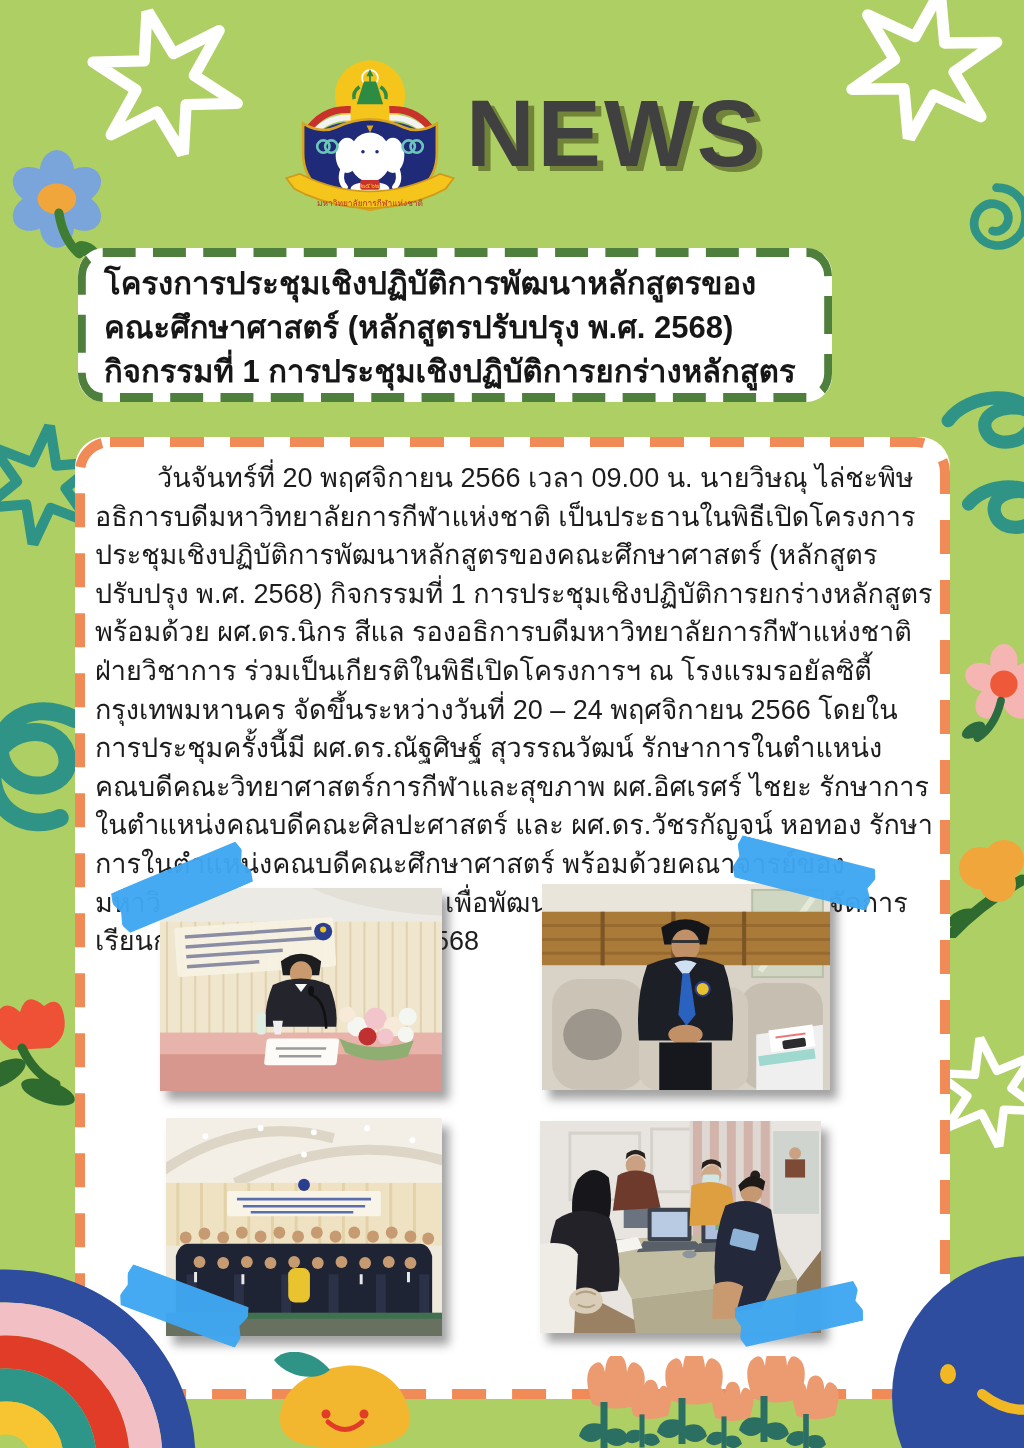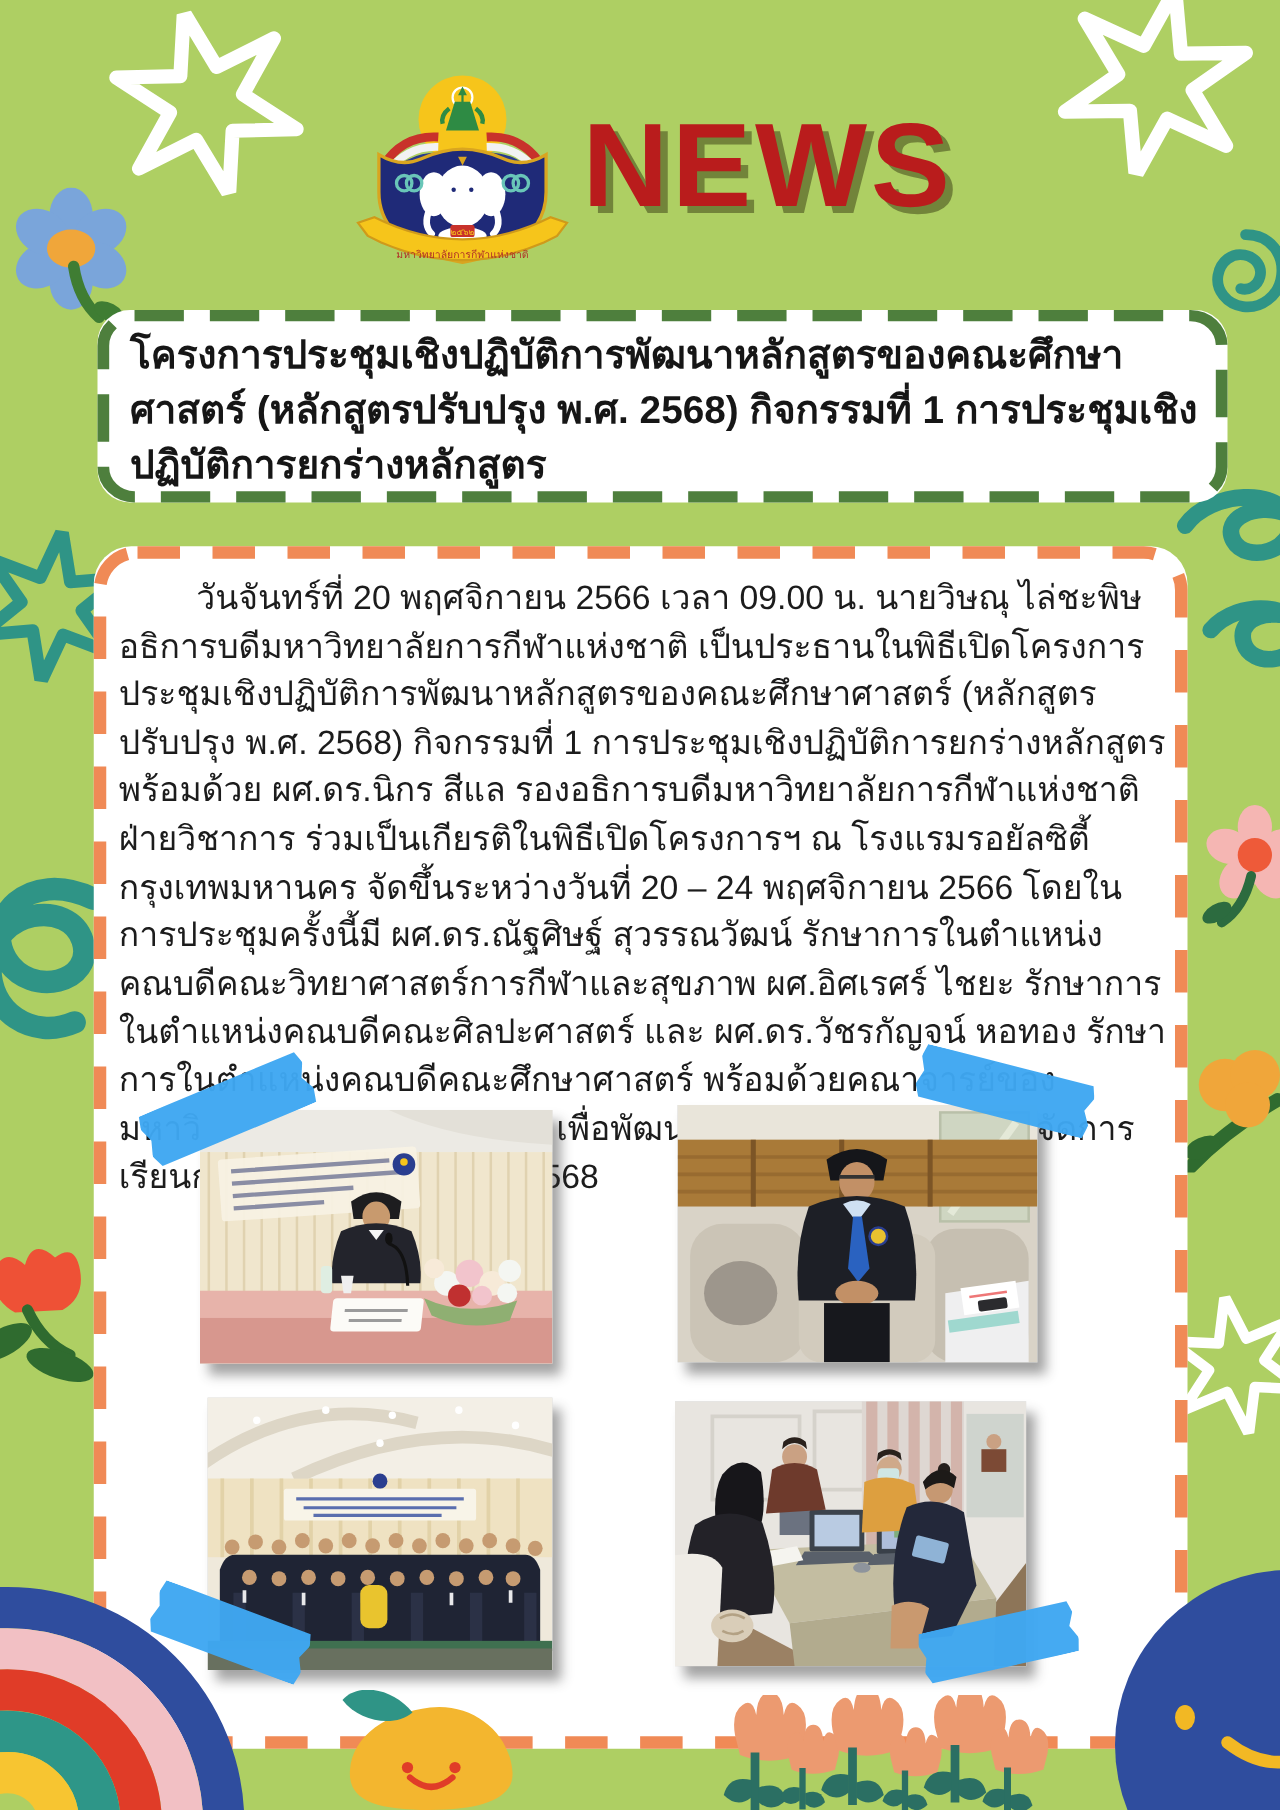--- a/index.html
+++ b/index.html
@@ -4,24 +4,24 @@
 <style>
   html,body{margin:0;padding:0;}
   .poster{position:relative;width:1024px;height:1448px;overflow:hidden;
     background:#aecf63;font-family:"Liberation Sans","DejaVu Sans",sans-serif;}
   .abs{position:absolute;}
   svg{display:block;}
 
   
   .logo{left:282px;top:48px;width:176px;height:158px;}
   .news-title{left:466px;top:86px;font-size:95px;font-weight:800;letter-spacing:3px;
-    color:#b91c1c;text-shadow:6px 5px 0 rgba(88,100,42,.7);line-height:1;}
-
-  
-  .title-box{left:78px;top:248px;width:904px;height:154px;background:#fff;border-radius:26px;z-index:2;}
+    color:#404040;text-shadow:6px 5px 0 rgba(88,100,42,.7);line-height:1;}
+
+  
+  .title-box{left:78px;top:248px;width:754px;height:154px;background:#fff;border-radius:26px;z-index:2;}
   .title-box svg.frame{position:absolute;inset:0;width:100%;height:100%;overflow:visible;}
   .title-text{position:absolute;left:26px;right:22px;top:14px;font-size:31px;font-weight:700;
     color:#161616;line-height:1.42;overflow-wrap:anywhere;}
 
   
   .main-box{left:75px;top:437px;width:875px;height:962px;background:#fff;border-radius:30px;z-index:2;}
   .main-box svg.frame{position:absolute;inset:0;width:100%;height:100%;overflow:visible;}
   .body-text{position:absolute;left:20px;right:14px;top:22px;font-size:27px;color:#1c1c1c;
     line-height:1.43;text-indent:62px;overflow-wrap:anywhere;}
 

